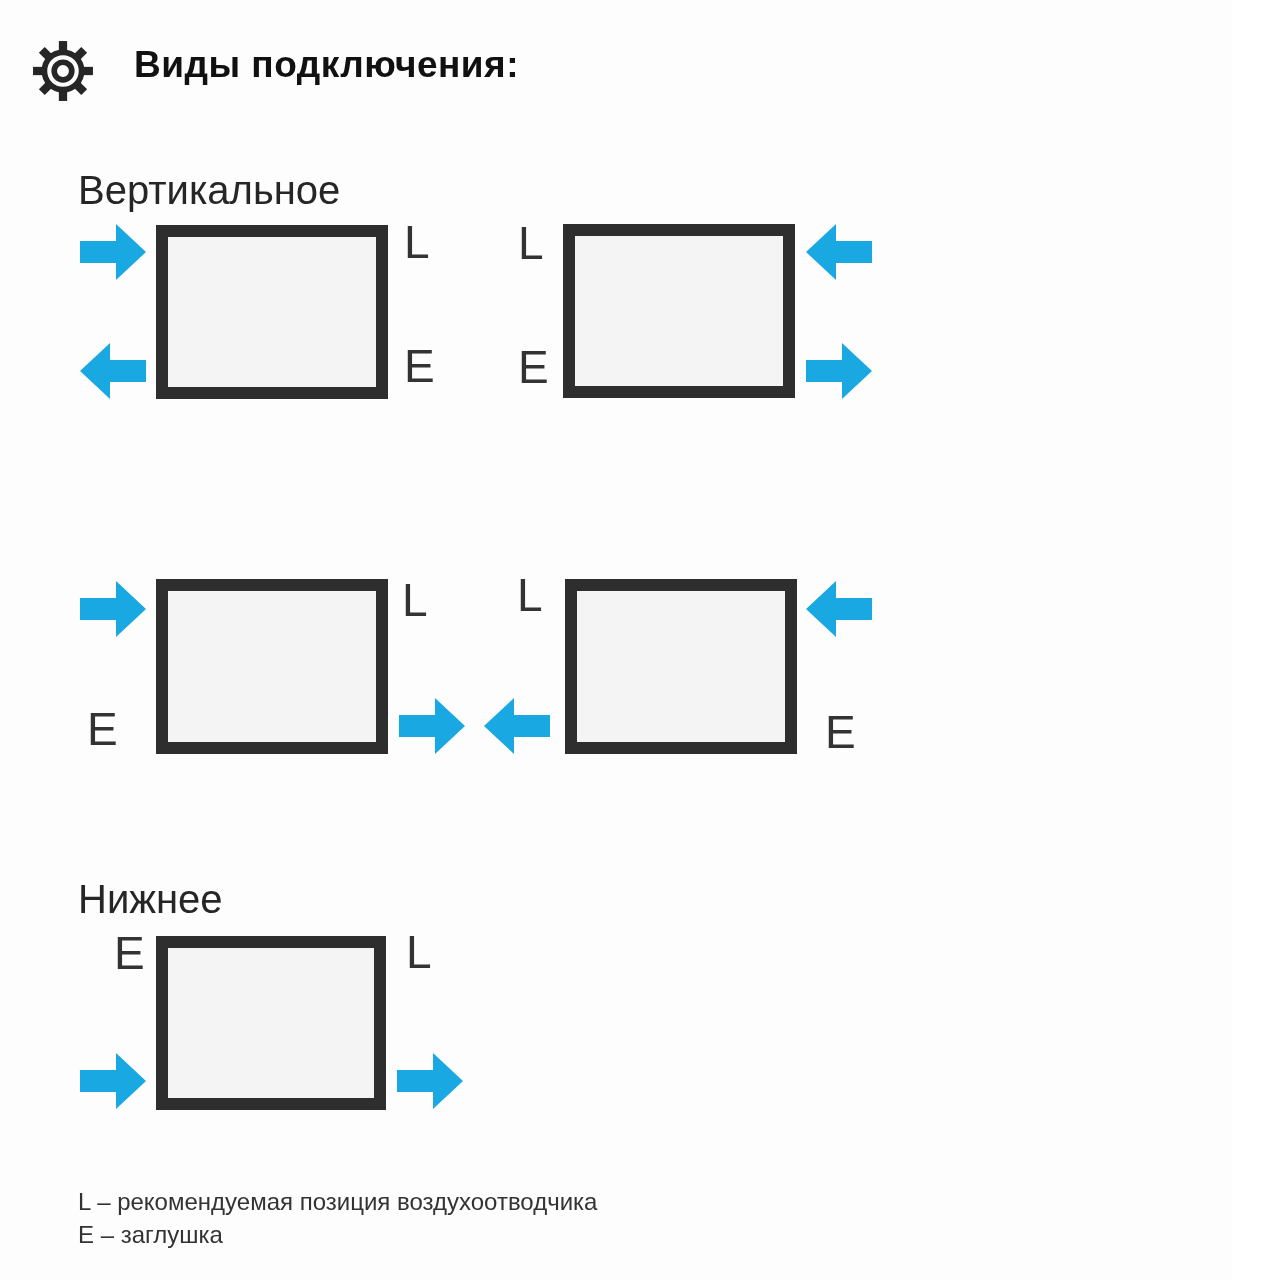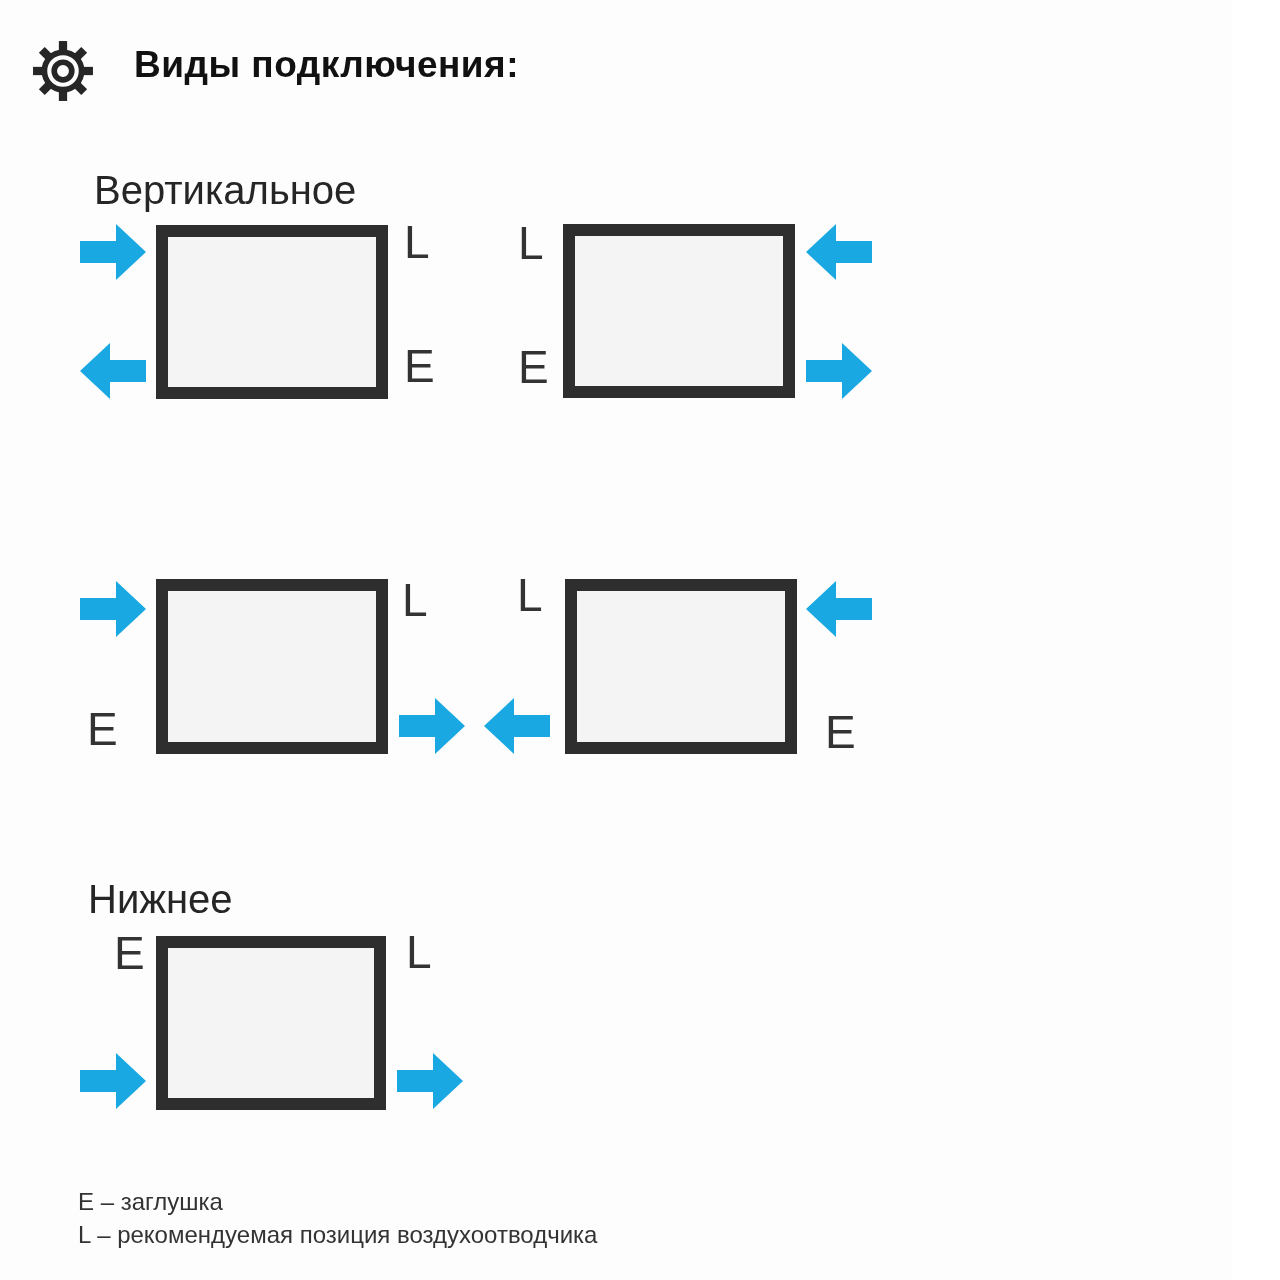--- a/index.html
+++ b/index.html
@@ -87,21 +87,21 @@
         <rect x="26" y="1" width="8" height="11" transform="rotate(225,30,30)"></rect>
         <rect x="26" y="1" width="8" height="11" transform="rotate(270,30,30)"></rect>
         <rect x="26" y="1" width="8" height="11" transform="rotate(315,30,30)"></rect>
       </g>
       <circle cx="30" cy="30" r="18" fill="#FDFDFD" stroke="#262626" stroke-width="5.5"></circle>
       <circle cx="30" cy="30" r="8.5" fill="none" stroke="#262626" stroke-width="5.5"></circle>
     </svg>
   </div>
   <div class="page-title">Виды подключения:</div>
 
-  <div class="section-title" style="left:94px;top:168px">Вертикальное</div>
+  <div class="section-title" style="left:78px;top:168px">Вертикальное</div>
 
   <div class="arrow" style="left:80px;top:224px">
     <svg viewBox="0 0 66 56">
         <polygon points="0,17 36,17 36,0 66,28 36,56 36,39 0,39" fill="var(--arrow)"></polygon>
       </svg>
   </div>
   <div class="radiator" style="left:156px;top:225px;width:232px;height:174px"></div>
   <div class="arrow flip" style="left:80px;top:343px">
     <svg viewBox="0 0 66 56">
         <polygon points="0,17 36,17 36,0 66,28 36,56 36,39 0,39" fill="var(--arrow)"></polygon>
@@ -146,34 +146,34 @@
       </svg>
   </div>
   <div class="radiator" style="left:565px;top:579px;width:232px;height:175px"></div>
   <div class="arrow flip" style="left:806px;top:581px">
     <svg viewBox="0 0 66 56">
         <polygon points="0,17 36,17 36,0 66,28 36,56 36,39 0,39" fill="var(--arrow)"></polygon>
       </svg>
   </div>
   <div class="port-label" style="left:825px;top:709px">E</div>
 
-  <div class="section-title" style="left:88px;top:877px">Нижнее</div>
+  <div class="section-title" style="left:78px;top:877px">Нижнее</div>
 
   <div class="port-label" style="left:114px;top:930px">E</div>
   <div class="radiator" style="left:156px;top:936px;width:230px;height:174px"></div>
   <div class="port-label" style="left:406px;top:929px">L</div>
   <div class="arrow" style="left:80px;top:1053px">
     <svg viewBox="0 0 66 56">
         <polygon points="0,17 36,17 36,0 66,28 36,56 36,39 0,39" fill="var(--arrow)"></polygon>
       </svg>
   </div>
   <div class="arrow" style="left:397px;top:1053px">
     <svg viewBox="0 0 66 56">
         <polygon points="0,17 36,17 36,0 66,28 36,56 36,39 0,39" fill="var(--arrow)"></polygon>
       </svg>
   </div>
 
   <div class="legend">
+    <div>L – рекомендуемая позиция воздухоотводчика</div>
     <div>E – заглушка</div>
-    <div>L – рекомендуемая позиция воздухоотводчика</div>
   </div>
 
 </div>
 
 </body></html>

